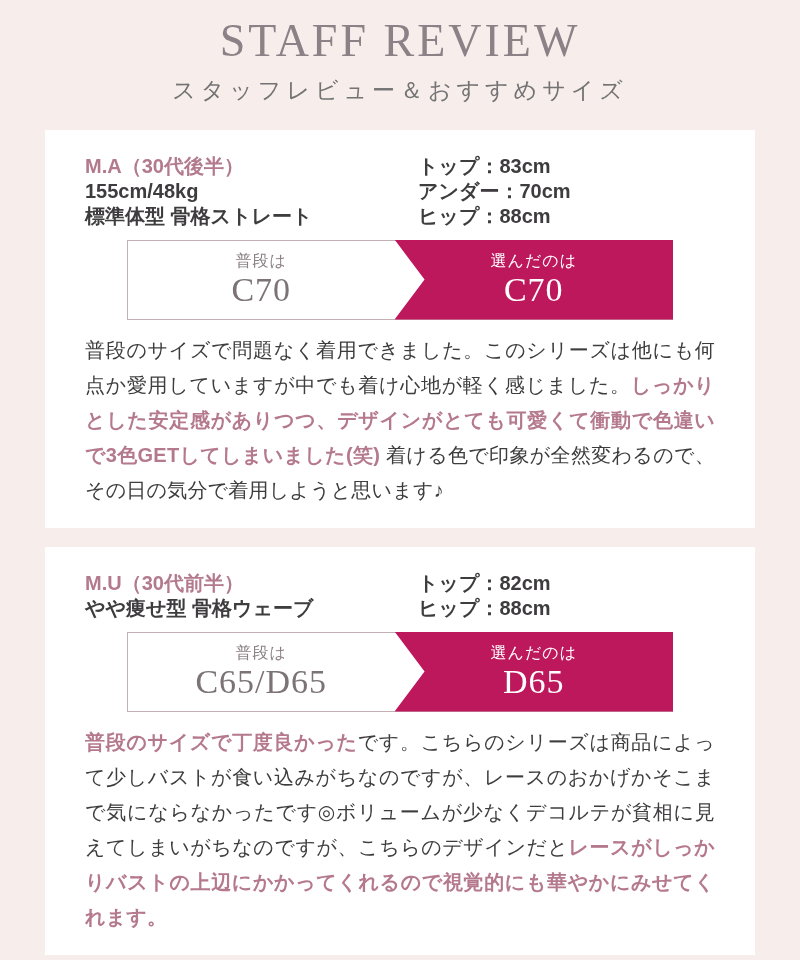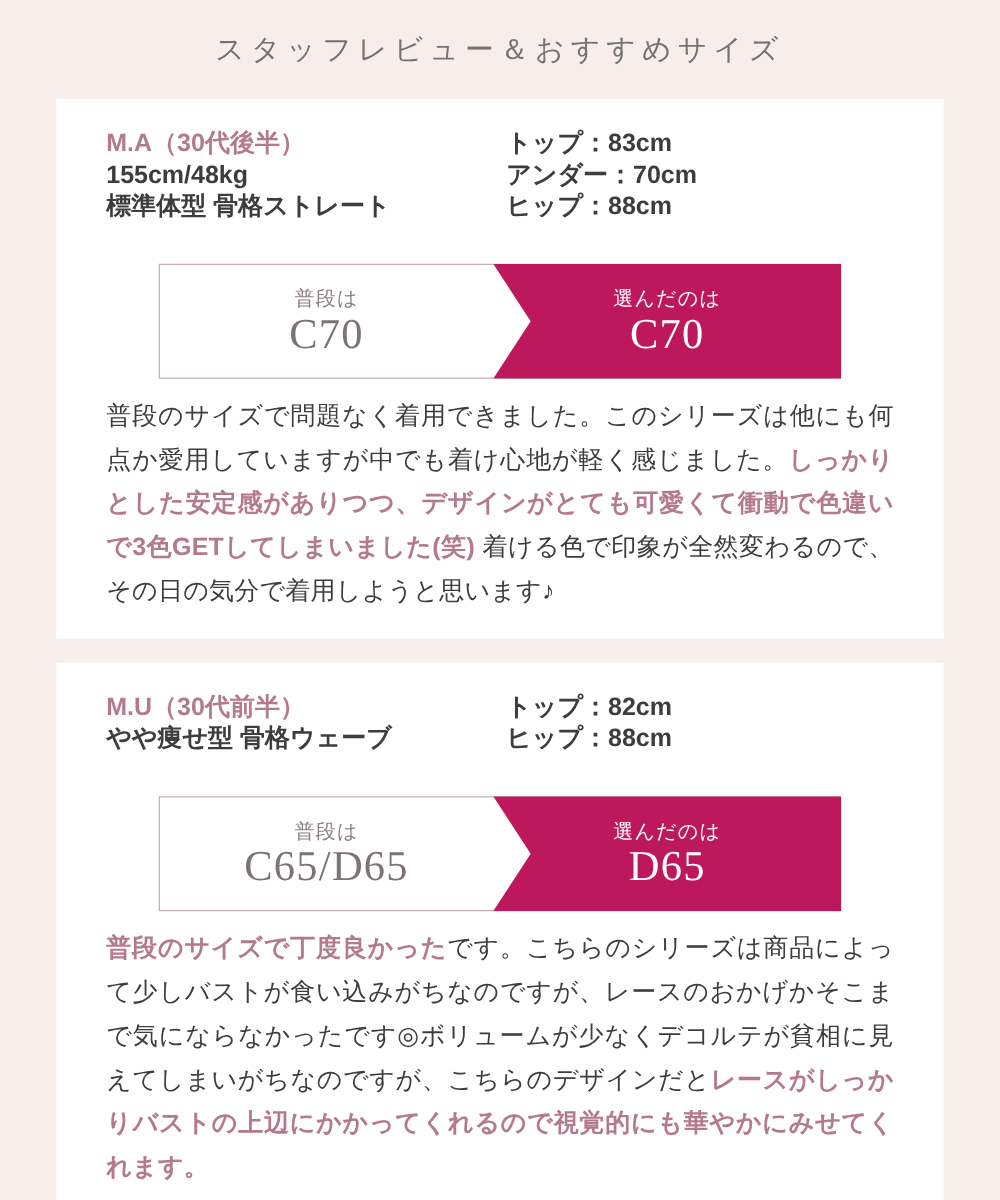--- a/index.html
+++ b/index.html
@@ -31,31 +31,31 @@
 
   
   .cards { margin: 24px 45px 0; }
   .card {
     background: #ffffff;
     padding: 24px 40px 20px;
     margin-bottom: 19px;
   }
 
   
-  .stats-row { display: flex; font-size: 20px; font-weight: bold; color: #3e3c3e; }
+  .stats-row { display: flex; font-size: 20px; font-weight: bold; color: #3e3c3e; gap: 13px; }
   .stats-row p { line-height: 25px; }
   .stats-left { width: 320px; }
   .stats-right { flex: 1; }
   .reviewer-name { color: #b3798c; }
 
   
   .banner {
     position: relative;
-    height: 92px;
-    margin: 33px 42px 13px;
+    height: 80px;
+    margin: 11px 42px 13px;
     background: #ffffff;
     border: 1px solid #c3b0b4;
   }
   .banner-left, .banner-right {
     position: absolute; top: 0; bottom: 0;
     display: flex; flex-direction: column;
     align-items: center; justify-content: center;
   }
   .banner-left { left: 0; width: 49%; }
   .banner-right {
@@ -81,20 +81,21 @@
     letter-spacing: 0.2px;
   }
   .review-text .hl { color: #b5798d; font-weight: bold; }
 </style>
 </head>
 <body>
 
 <div class="page">
 
   <header class="hdr">
+    <h1>STAFF REVIEW</h1>
     <p>スタッフレビュー＆おすすめサイズ</p>
   </header>
 
   <div class="cards">
 
     <section class="card">
       <div class="stats-row">
         <div class="stats-left">
           <p class="reviewer-name">M.A（30代後半）</p>
           <p>155cm/48kg</p>

